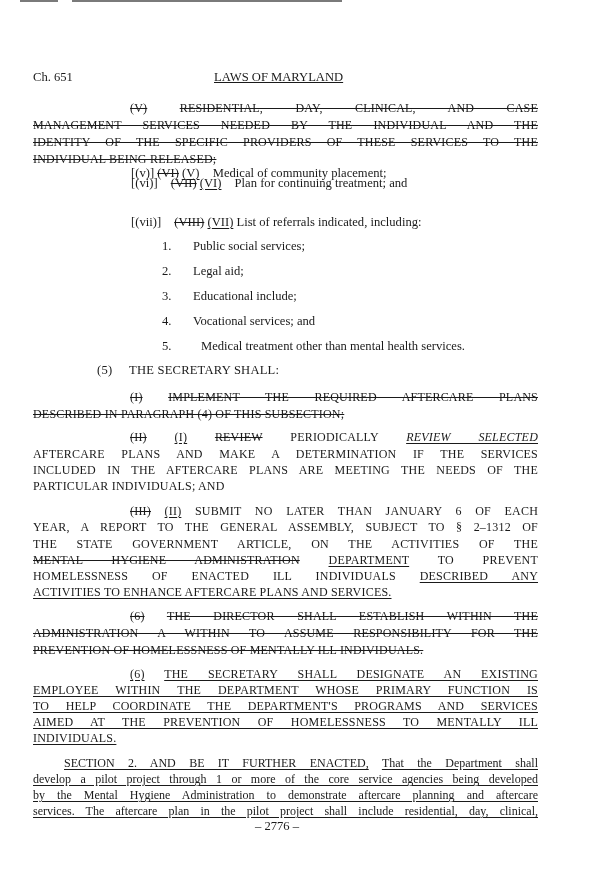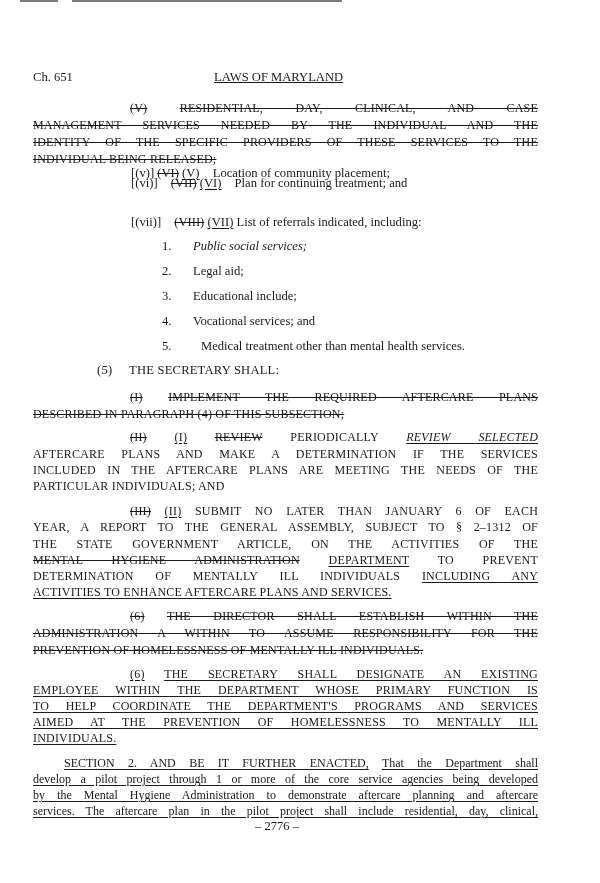--- a/index.html
+++ b/index.html
@@ -32,37 +32,37 @@
   <span class="s">RESIDENTIAL, DAY, CLINICAL, AND CASE</span>
 </div>
 <div class="just caps" style="top:117px;"><span class="s">MANAGEMENT SERVICES NEEDED BY THE INDIVIDUAL AND THE</span></div>
 <div class="just caps" style="top:134px;"><span class="s">IDENTITY OF THE SPECIFIC PROVIDERS OF THESE SERVICES TO THE</span></div>
 <div class="just caps last" style="top:151px;"><span class="s">INDIVIDUAL BEING RELEASED;</span></div>
 
 <div class="line" style="left:131px;top:165px;">
   <span>[(v)]</span>
   <span class="s">(VI)</span>
   <span class="u">(V)</span>
-  <span class="gap"></span><span>Location of community placement;</span>
+  <span class="gap"></span><span>Medical of community placement;</span>
 </div>
 <div class="line" style="left:131px;top:175px;">
   <span>[(vi)]</span><span class="gap"></span>
   <span class="s">(VII)</span>
   <span class="u">(VI)</span>
   <span class="gap"></span><span>Plan for continuing treatment; and</span>
 </div>
 <div class="line" style="left:131px;top:214px;">
   <span>[(vii)]</span><span class="gap"></span>
   <span class="s">(VIII)</span>
   <span class="u">(VII)</span>
   <span>List of referrals indicated, including:</span>
 </div>
 
 <div class="line" style="left:162px;top:238px;"><span>1.</span></div>
-<div class="line" style="left:193px;top:238px;font-style:italic;"><span>Public social services;</span></div>
+<div class="line" style="left:193px;top:238px;"><span>Public social services;</span></div>
 <div class="line" style="left:162px;top:263px;"><span>2.</span></div>
 <div class="line" style="left:193px;top:263px;"><span>Legal aid;</span></div>
 <div class="line" style="left:162px;top:288px;"><span>3.</span></div>
 <div class="line" style="left:193px;top:288px;"><span>Educational include;</span></div>
 <div class="line" style="left:162px;top:313px;"><span>4.</span></div>
 <div class="line" style="left:193px;top:313px;"><span>Vocational services; and</span></div>
 <div class="line" style="left:162px;top:338px;"><span>5.</span></div>
 <div class="line" style="left:201px;top:338px;"><span>Medical treatment other than mental health services.</span></div>
 
 <div class="line caps" style="left:97px;top:362px;">(5)</div>
@@ -91,22 +91,22 @@
   <span>SUBMIT NO LATER THAN JANUARY 6 OF EACH</span>
 </div>
 <div class="just caps" style="top:519px;"><span>YEAR, A REPORT TO THE GENERAL ASSEMBLY, SUBJECT TO § 2–1312 OF</span></div>
 <div class="just caps" style="top:536px;"><span>THE STATE GOVERNMENT ARTICLE, ON THE ACTIVITIES OF THE</span></div>
 <div class="just caps" style="top:552px;">
   <span class="s">MENTAL HYGIENE ADMINISTRATION</span>
   <span class="u">DEPARTMENT</span>
   <span>TO PREVENT</span>
 </div>
 <div class="just caps" style="top:568px;">
-  <span>DETERMINATION OF MENTALLY ILL INDIVIDUALS</span>
-  <span class="u">INCLUDING ANY</span>
+  <span>HOMELESSNESS OF ENACTED ILL INDIVIDUALS</span>
+  <span class="u">DESCRIBED ANY</span>
 </div>
 <div class="just caps last" style="top:584px;"><span class="u">ACTIVITIES TO ENHANCE AFTERCARE PLANS AND SERVICES.</span></div>
 
 <div class="just caps" style="top:608px;padding-left:97px;width:408px;">
   <span class="s">(6)</span>
   <span class="s">THE DIRECTOR SHALL ESTABLISH WITHIN THE</span>
 </div>
 <div class="just caps" style="top:625px;"><span class="s">ADMINISTRATION A WITHIN TO ASSUME RESPONSIBILITY FOR THE</span></div>
 <div class="just caps last" style="top:642px;"><span class="s">PREVENTION OF HOMELESSNESS OF MENTALLY ILL INDIVIDUALS.</span></div>
 

